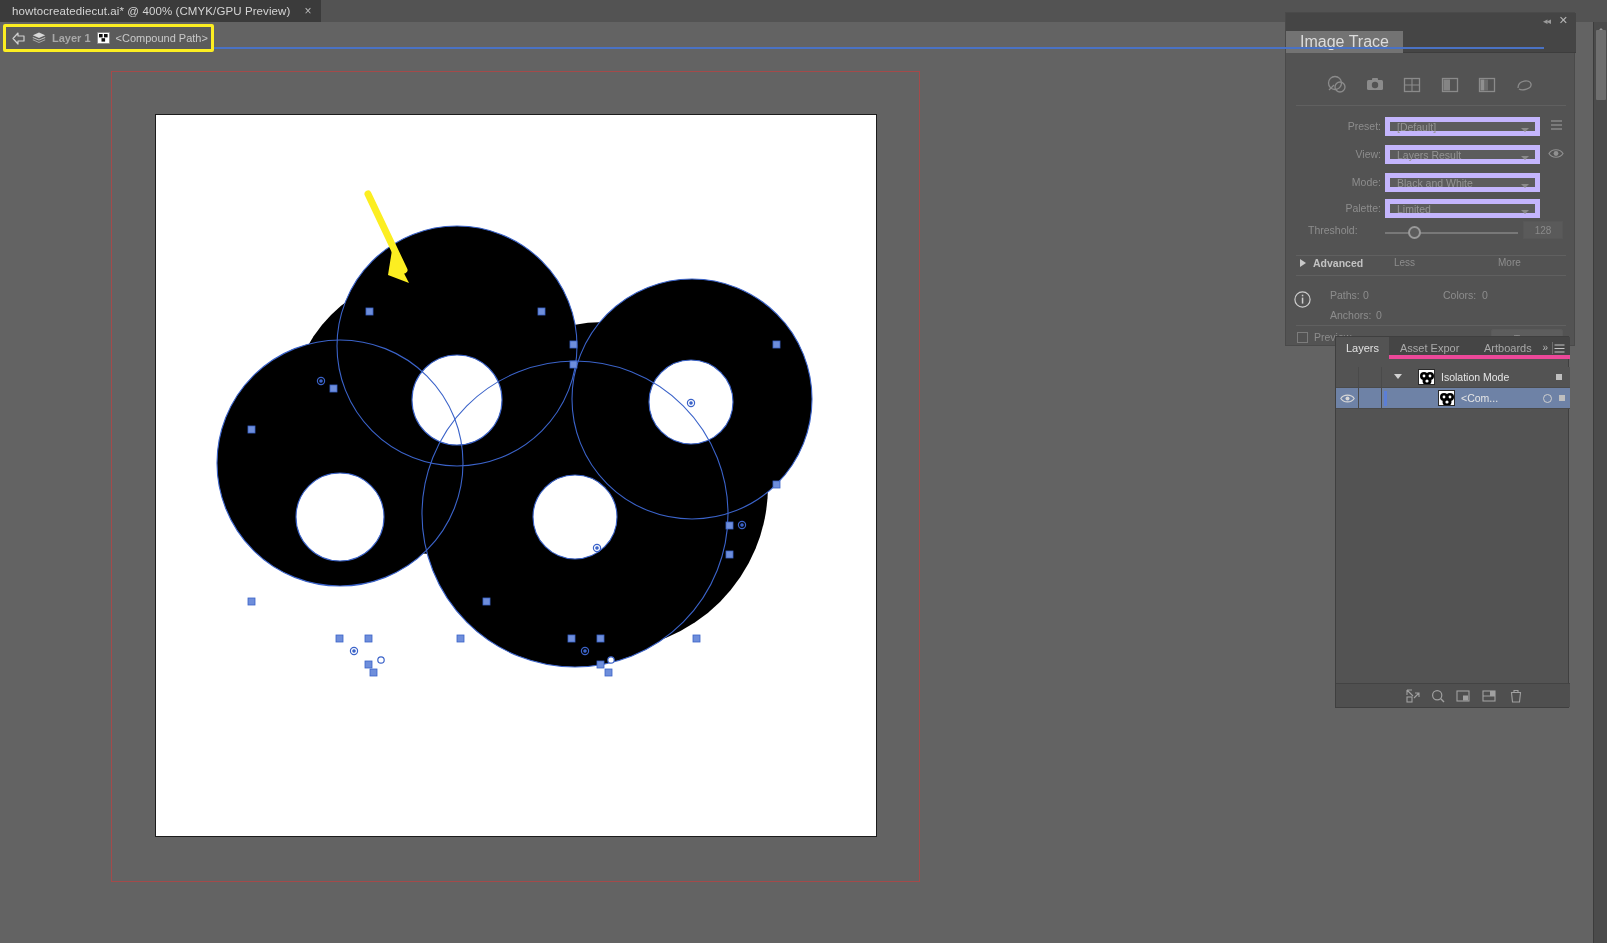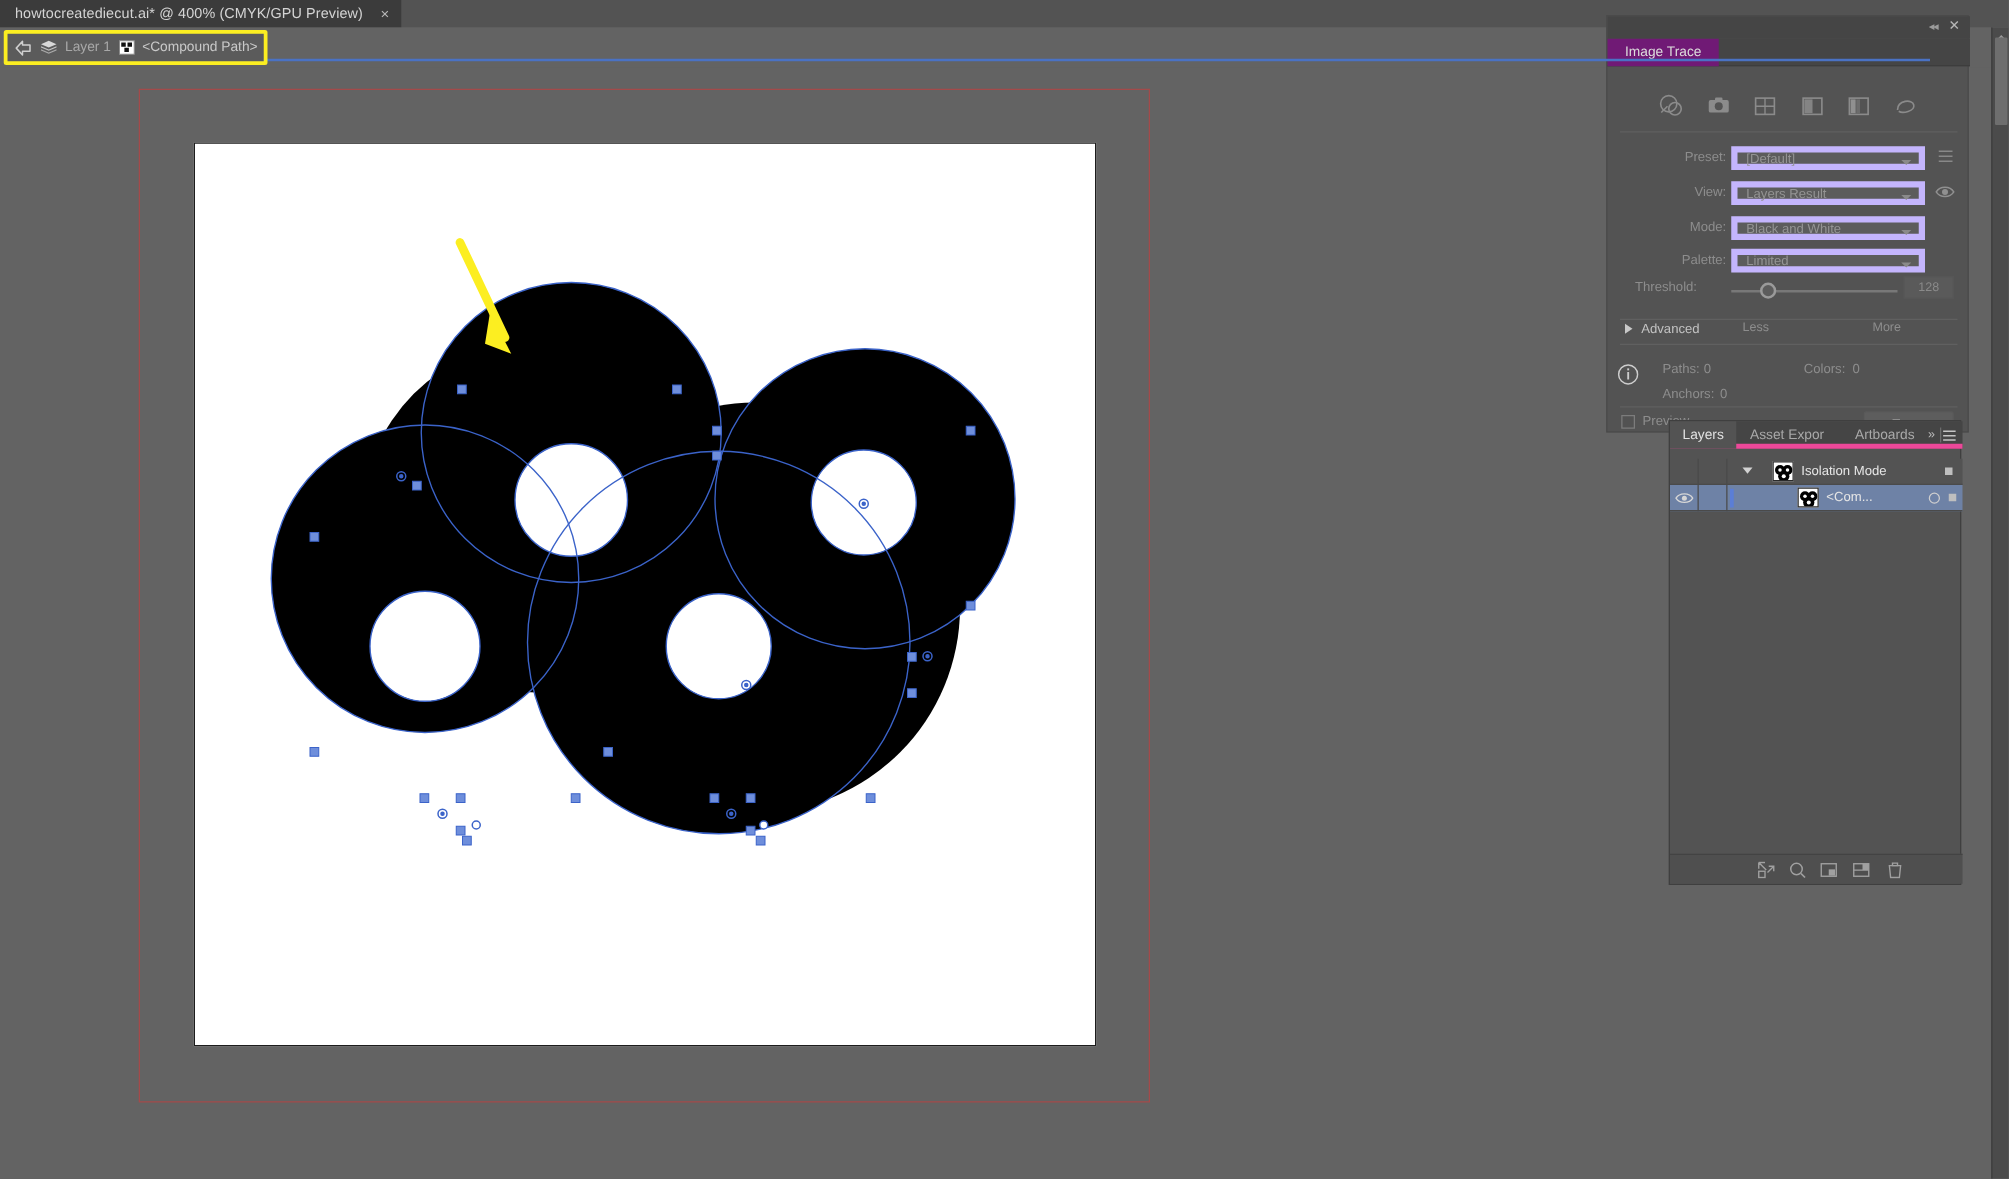--- a/index.html
+++ b/index.html
@@ -38,21 +38,21 @@
     position:absolute; left:3px; top:24px; width:211px; height:28px;
     border:3px solid #fcee21; border-radius:2px;
     pointer-events:none; z-index:6;
   }
   .crumbinner{
     position:absolute; left:6px; top:27px; width:205px; height:22px;
     background:#5b5b5b; display:flex; align-items:center; gap:6px;
     padding-left:6px; z-index:5;
   }
   .crumbinner .lbl{ font-size:11px; color:#c9c9c9; white-space:nowrap; }
-  .crumbinner .lbl.dim{ color:#a8a8a8; }
+  .crumbinner .lbl.dim{ color:#a8a8a8;font-weight:bold; }
 
   .backarrow{ width:14px; height:13px; flex:0 0 auto; }
   .layersglyph{ width:14px; height:12px; flex:0 0 auto; }
   .cpglyph{ width:13px; height:12px; flex:0 0 auto; }
 
   .bluerule{
     position:absolute; left:118px; top:47px; width:1426px; height:2px;
     background:#4a72c4; z-index:3;
   }
 
@@ -96,22 +96,22 @@
     background:#454545;
   }
   .tbar .collapse{ position:absolute; right:26px; top:3px; font-size:9px; color:#9b9b9b; letter-spacing:-1px; }
   .tbar .closeit{ position:absolute; right:8px; top:1px; font-size:11px; color:#b6b6b6; }
   .itpanel .tabrow{
     position:absolute; left:0; top:18px; width:290px; height:22px;
     background:#454545; border-bottom:1px solid #3d3d3d;
   }
   .itpanel .tabrow .tab{
     position:absolute; left:0; top:0; height:22px; padding:0 14px;
-    background:#701a75; display:flex; align-items:center;
-    font-size:11px; color:#dcdcdc;text-align:right;
+    background:#737373; display:flex; align-items:center;
+    font-size:16px; color:#dcdcdc;text-align:right;
   }
   .itbody{ position:absolute; left:0; top:40px; width:290px; height:294px; }
 
   .iconstrip{
     position:absolute; left:40px; top:18px; width:210px; height:26px;
     display:flex; align-items:center; justify-content:space-between;
   }
   .iconstrip .ticon{ width:22px; height:20px; opacity:.42; }
   .itsep{ position:absolute; left:10px; width:270px; height:1px; background:#606060; }
 
@@ -443,21 +443,21 @@
         <div class="sliderknob"></div>
         <div class="threshval">128</div>
       </div>
       <div class="lessmore" style="top:186px;">
         <span class="lm" style="left:108px;">Less</span>
         <span class="lm" style="left:212px;">More</span>
       </div>
 
       <div class="itsep" style="top:202px;"></div>
 
-      <div class="advrow" style="top:200px;">
+      <div class="advrow" style="top:200px;font-weight:bold;">
         <span class="tri"></span>
         <span class="advlabel">Advanced</span>
       </div>
 
       <div class="itsep" style="top:222px;"></div>
 
       <div class="infoblock" style="top:228px;">
         <svg class="infoico" viewBox="0 0 17 17">
           <circle cx="8.5" cy="8.5" r="7.6" fill="none" stroke="#cdcdcd" stroke-width="1.2"></circle>
           <rect x="7.8" y="6.6" width="1.5" height="6" fill="#cdcdcd"></rect>

